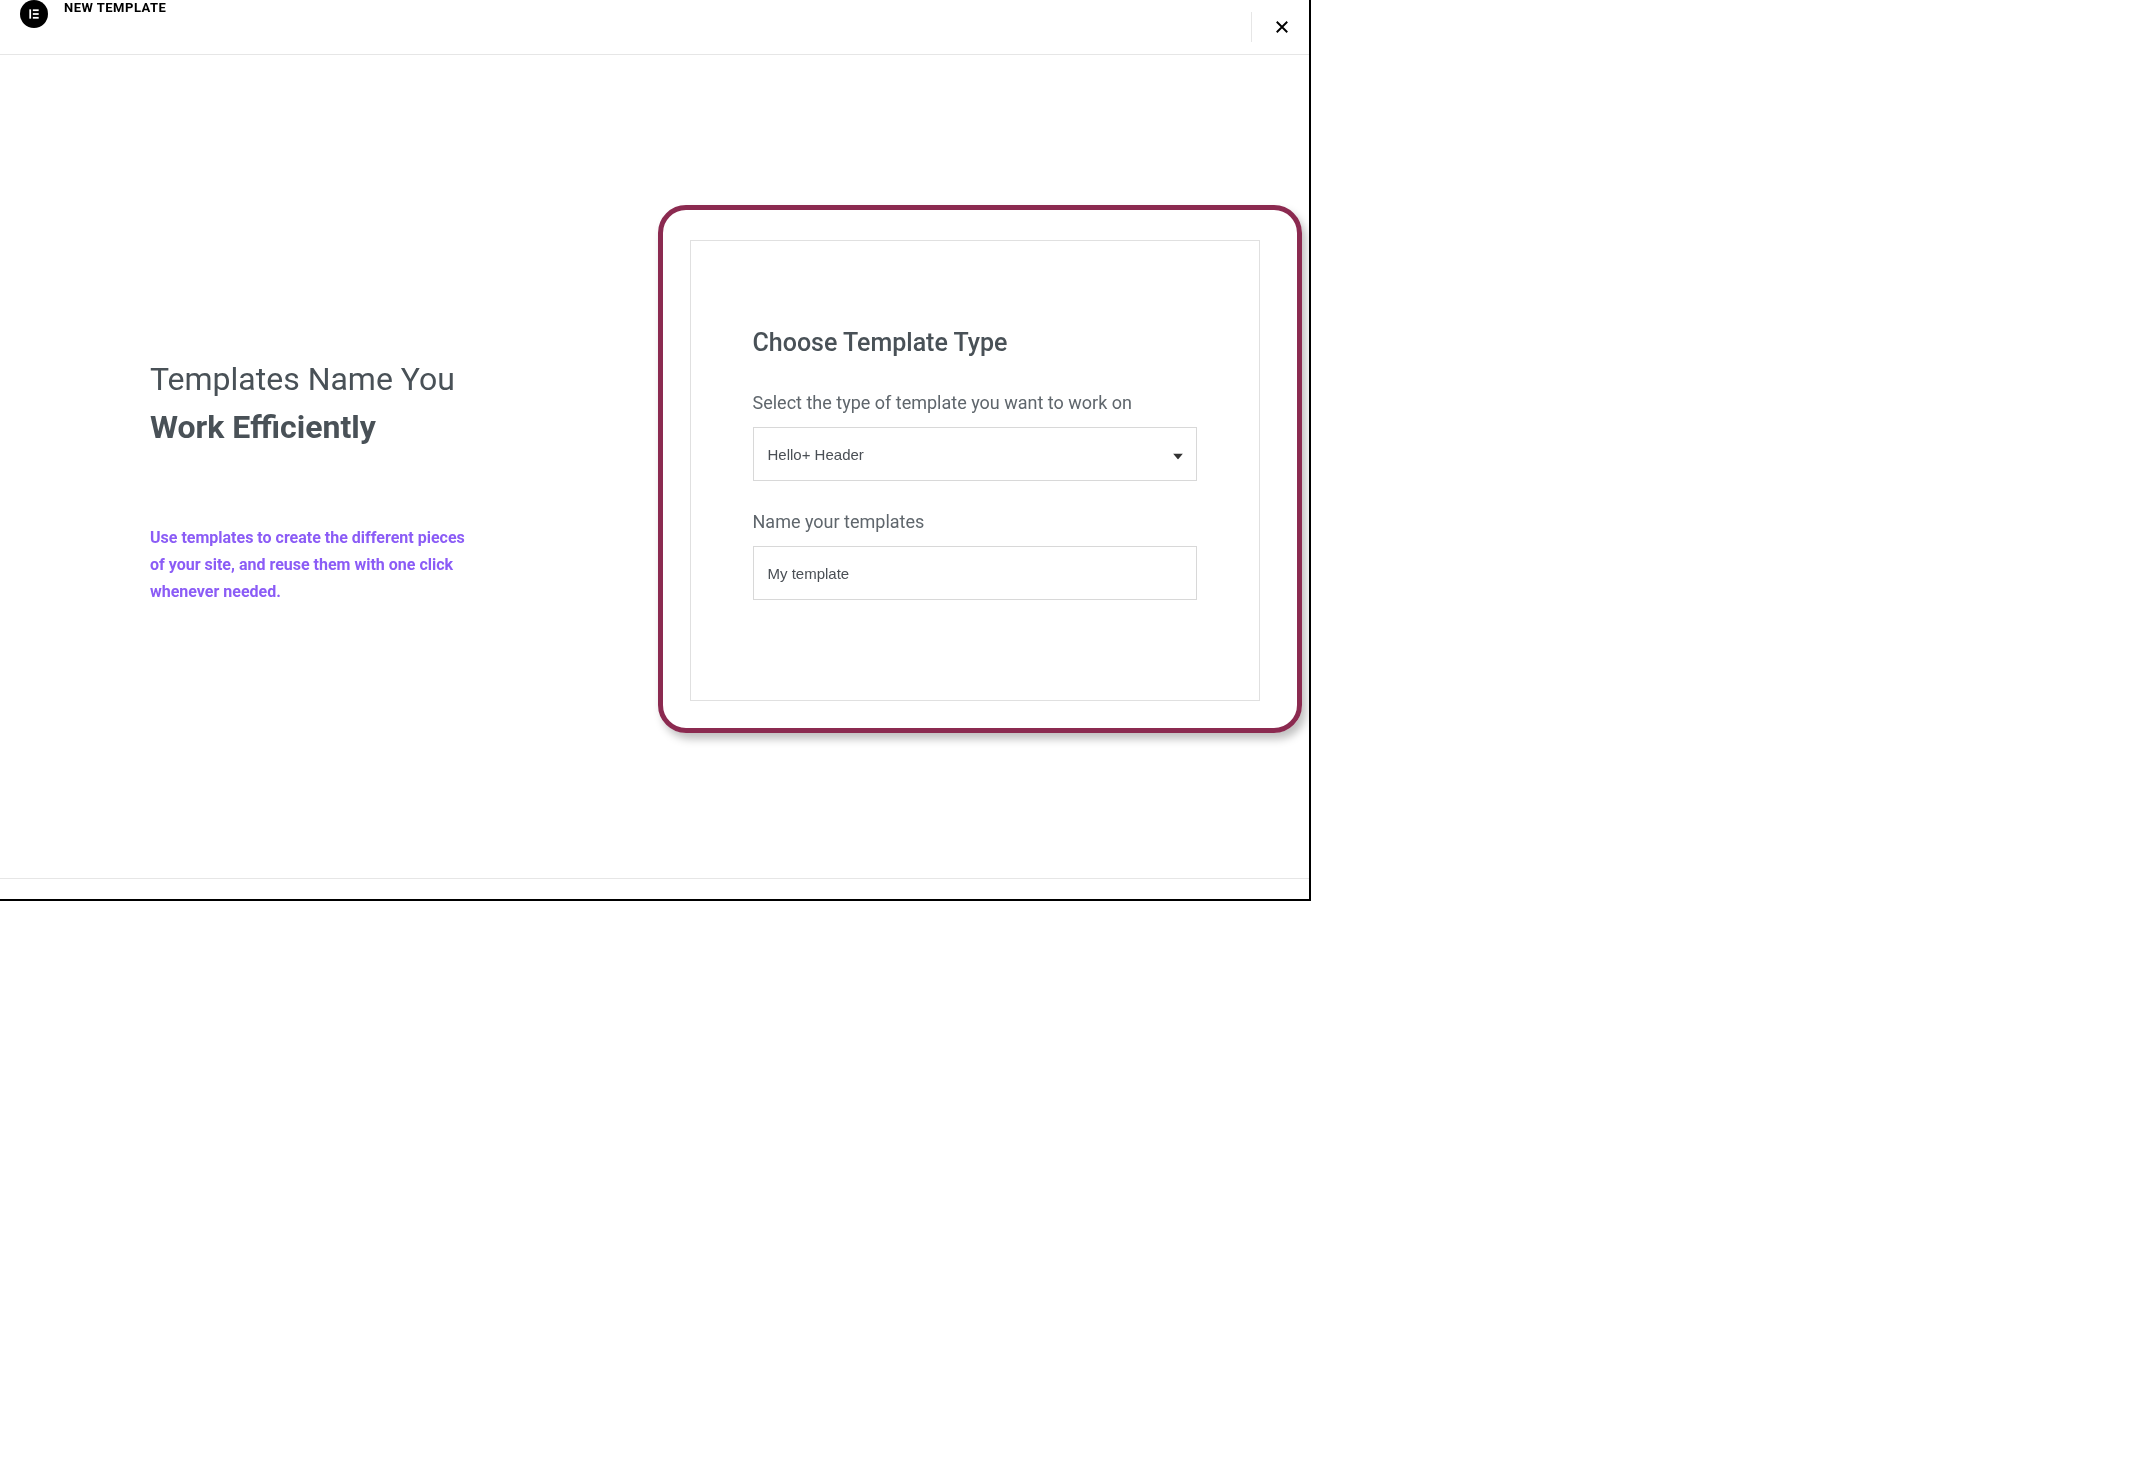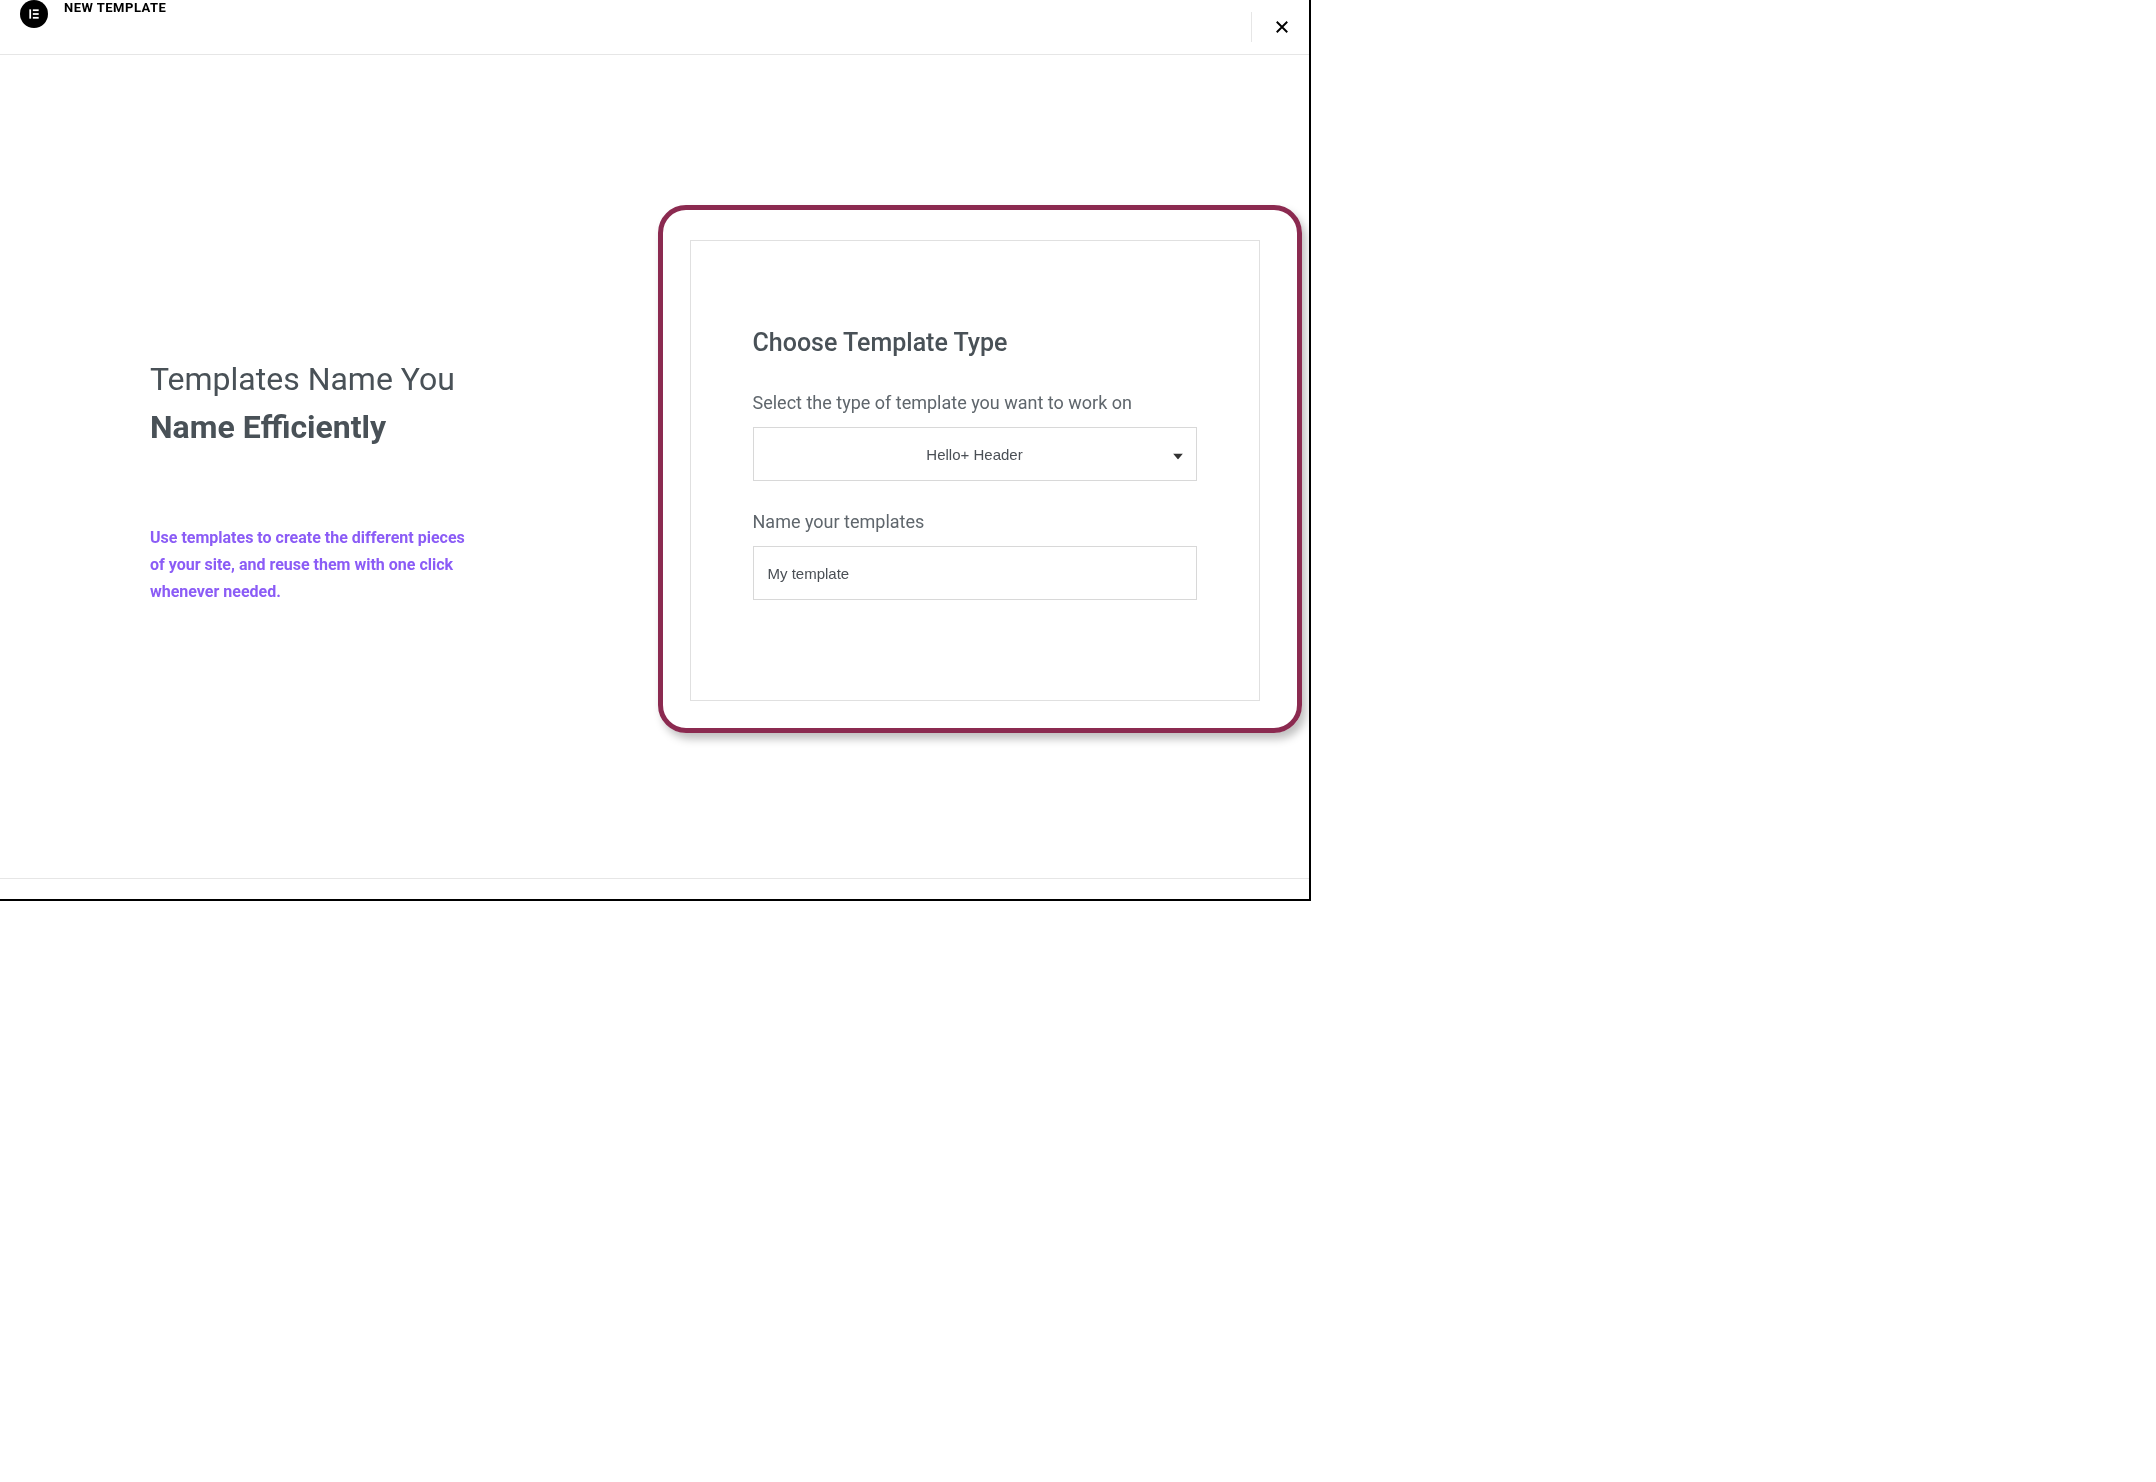--- a/index.html
+++ b/index.html
@@ -134,21 +134,20 @@
   .select-input {
     width: 100%;
     height: 54px;
     border: 1px solid #d8d8d8;
     padding: 0 14px;
     font-size: 15px;
     color: #4a4f55;
     background: #fff;
     appearance: none;
     cursor: pointer;
-    text-align: center;
   }
   .select-caret {
     position: absolute;
     right: 14px;
     top: 50%;
     transform: translateY(-50%);
     pointer-events: none;
   }
   .text-input {
     width: 100%;
@@ -203,21 +202,21 @@
     <svg viewBox="0 0 24 24">
       <path d="M5 5 L19 19 M19 5 L5 19" stroke="#000" stroke-width="2.5" fill="none"></path>
     </svg>
   </div>
 </div>
 
 <div class="content">
   <div class="left-col">
     <div class="hero-title">
       <span>Templates Name You</span><br>
-      <span class="hero-title-bold">Name Efficiently</span>
+      <span class="hero-title-bold">Work Efficiently</span>
     </div>
     <div class="hero-desc">Use templates to create the different pieces of your site, and reuse them with one click whenever needed.</div>
   </div>
 
   <div class="right-col">
     <div class="form-card">
       <div class="form-title">Choose Template Type</div>
 
       <label class="form-label">Select the type of template you want to work on</label>
       <div class="select-wrap">

